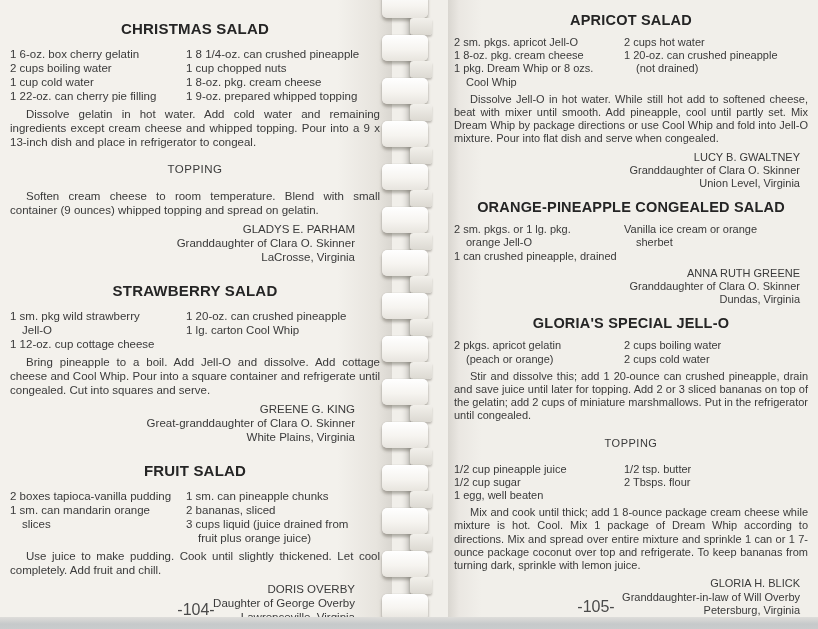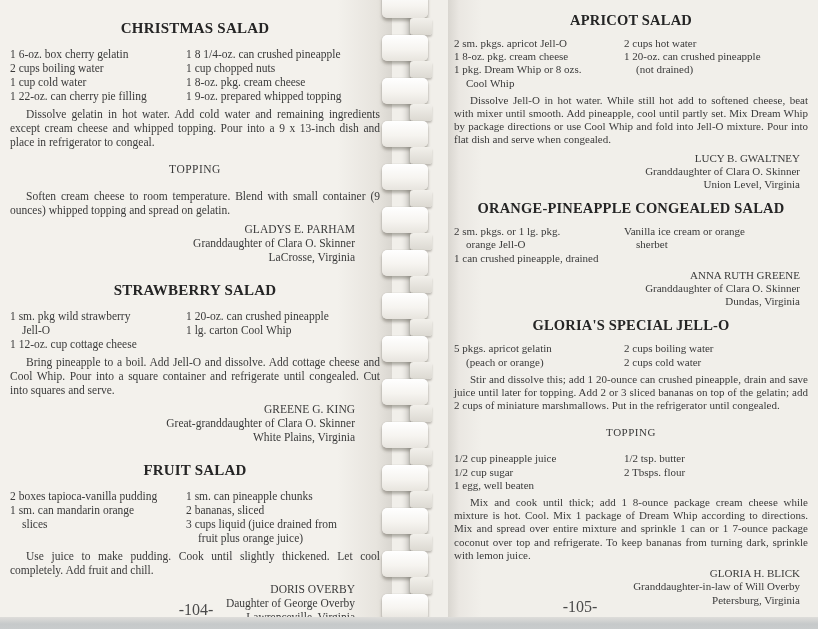--- a/index.html
+++ b/index.html
@@ -1,18 +1,18 @@
 <!DOCTYPE html>
 <html><head>
 <meta charset="utf-8">
 <title>Cookbook Scan</title>
 <style>
   html,body{margin:0;padding:0;background:#e9e7e2;}
   .scan{position:relative;width:818px;height:629px;overflow:hidden;
-        background:#f1efea;font-family:Liberation Serif, serif;color:#3a3a3a;}
+        background:#f1efea;font-family:Liberation Sans, sans-serif;color:#3a3a3a;}
   .page{position:absolute;top:0;box-sizing:border-box;height:617px;}
   .page-left{left:0;width:392px;padding:20px 12px 0 10px;
         background:linear-gradient(90deg,#f3f1ec 0%,#f3f1ec 86%,#e7e4de 96%,#d9d6d0 100%);}
   .page-right{left:448px;width:370px;padding:12px 10px 0 6px;
         background:linear-gradient(90deg,#d9d6d0 0%,#eae7e2 3%,#f1efea 9%,#f1efea 100%);}
   .title{font-size:15px;font-weight:bold;text-align:center;margin:0 0 10px;color:#252525;letter-spacing:.2px;}
   .page-right .title{margin-bottom:8px;font-size:14.5px;}
   .cols{display:flex;margin-bottom:4px;}
   .col{flex:1;}
   .page-left .c1{flex:none;width:176px;}
@@ -22,21 +22,21 @@
   .ing{white-space:nowrap;}
   .cont{padding-left:12px;}
   .para{margin:4px 0 5px;text-align:justify;text-indent:16px;}
   .subhead{text-align:center;letter-spacing:.5px;margin:14px 0;font-size:11.5px;}
   .page-right .subhead{font-size:11px;}
   .attr{text-align:right;margin-top:4px;}
   .page-left .attr{padding-right:25px;margin-bottom:18px;}
   .page-right .attr{padding-right:8px;margin-bottom:9px;}
   .pagenum{position:absolute;font-size:16px;color:#4a4a4a;text-align:center;}
   .pagenum-left{left:0;top:601px;width:392px;}
-  .pagenum-right{left:430px;top:598px;width:300px;}
+  .pagenum-right{left:446px;top:598px;width:300px;}
   .binding{position:absolute;left:370px;top:0;width:90px;height:629px;}
   .gutter{position:absolute;left:42px;top:0;width:3px;height:629px;background:#5f5b54;
         box-shadow:0 0 7px 3px rgba(62,58,50,.45);}
   .tooth{position:absolute;left:12px;width:46px;height:26px;border-radius:5px;
         background:linear-gradient(180deg,#ffffff,#f6f4f0 55%,#e7e4de);
         box-shadow:0 3px 3px rgba(80,74,64,.38),0 0 1px rgba(120,115,105,.55);}
   .stub{position:absolute;left:40px;width:22px;height:17px;border-radius:3px;
         background:linear-gradient(180deg,#f2f0eb,#dcd9d2);
         box-shadow:0 2px 2px rgba(80,74,64,.32);}
   .bottom-strip{position:absolute;left:0;bottom:0;width:818px;height:12px;
@@ -162,21 +162,21 @@
         <div>ANNA RUTH GREENE</div>
         <div>Granddaughter of Clara O. Skinner</div>
         <div>Dundas, Virginia</div>
       </div>
     </section>
 
     <section class="recipe">
       <h2 class="title">GLORIA'S SPECIAL JELL-O</h2>
       <div class="cols">
         <div class="col c1">
-          <div class="ing">5 pkgs. apricot gelatin</div>
+          <div class="ing">2 pkgs. apricot gelatin</div>
           <div class="ing cont">(peach or orange)</div>
         </div>
         <div class="col c2">
           <div class="ing">2 cups boiling water</div>
           <div class="ing">2 cups cold water</div>
         </div>
       </div>
       <p class="para">Stir and dissolve this; add 1 20-ounce can crushed pineapple, drain and save juice until later for topping. Add 2 or 3 sliced bananas on top of the gelatin; add 2 cups of miniature marshmallows. Put in the refrigerator until congealed.</p>
       <div class="subhead">TOPPING</div>
       <div class="cols">

